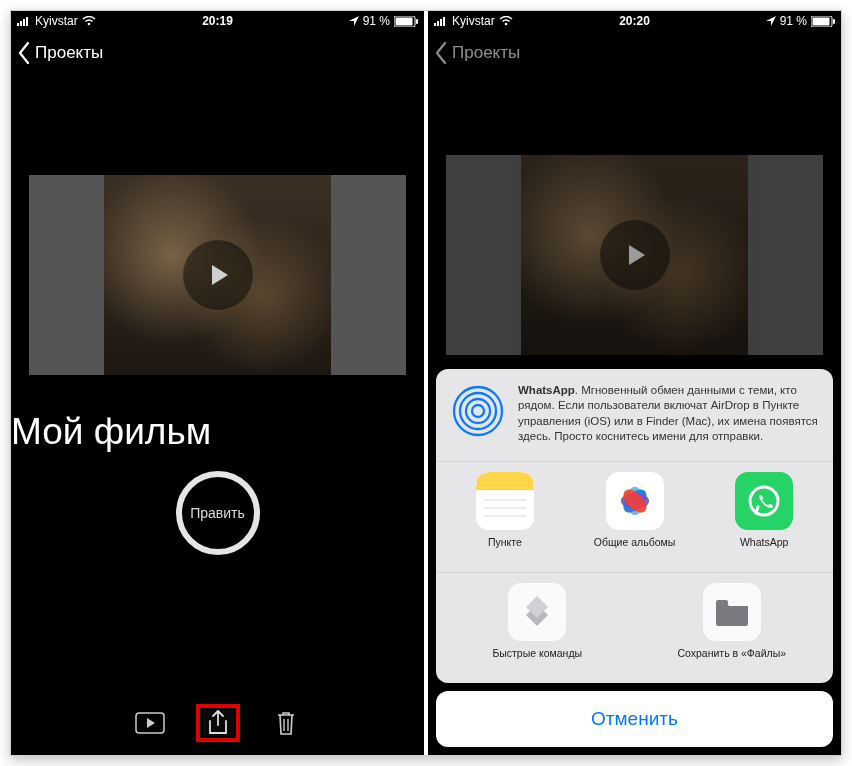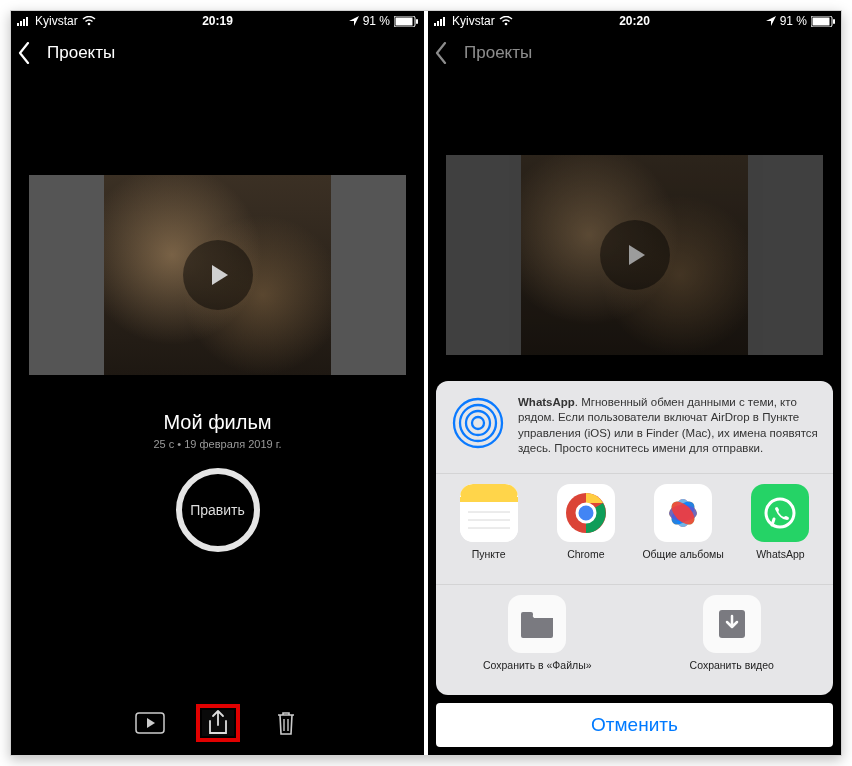--- a/index.html
+++ b/index.html
@@ -5,51 +5,51 @@
   * { box-sizing: border-box; margin: 0; padding: 0; }
   body { background: #ffffff; font-family: -apple-system, "Helvetica Neue", Arial, sans-serif; width: 852px; height: 766px; padding: 10px; overflow: hidden; }
   .wrap { display: flex; gap: 4px; width: 100%; height: 100%; border: 1px solid #d0d0d0; box-shadow: 0 4px 12px rgba(0,0,0,0.25); }
   .phone { flex: 1; background: #000; color: #fff; position: relative; display: flex; flex-direction: column; overflow: hidden; }
   
   .statusbar { height: 20px; display: flex; align-items: center; justify-content: space-between; padding: 0 6px; font-size: 12px; font-weight: 500; }
   .sb-left, .sb-right { display: flex; align-items: center; gap: 4px; }
   .sb-center { position: absolute; left: 0; right: 0; text-align: center; font-size: 12px; font-weight: 600; }
   .signal-icon svg, .wifi-icon svg, .batt-icon svg, .loc-icon svg { display: block; }
   
-  .navbar { height: 44px; display: flex; align-items: center; padding: 0 6px; gap: 16px; }
+  .navbar { height: 44px; display: flex; align-items: center; padding: 0 6px; gap: 4px; }
   .chevron { width: 14px; height: 22px; }
   .navtitle { font-size: 17px; font-weight: 400; }
   .navbar.dim { opacity: 0.55; }
   
   .preview { margin: 100px 18px 0 18px; height: 200px; background: #555; display: flex; align-items: center; justify-content: center; position: relative; }
   .preview-inner { width: 60%; height: 100%; background: linear-gradient(135deg,#4a3b2a,#2d241a); position: relative; overflow: hidden; }
   .carousel { position: absolute; inset: 0; background:
     radial-gradient(circle at 30% 40%, rgba(210,170,120,0.45), transparent 45%),
     radial-gradient(circle at 70% 60%, rgba(180,140,90,0.35), transparent 40%),
     linear-gradient(#3b3024,#1e1812);
   }
   .playbtn { position: absolute; width: 70px; height: 70px; border-radius: 50%; background: rgba(0,0,0,0.45); display: flex; align-items: center; justify-content: center; }
-  .title { margin-top: 36px; text-align: center; font-size: 20px; font-weight: 400; }
+  .title { margin-top: 36px; font-size: 37px; font-weight: 400; }
   .meta { text-align: center; font-size: 11px; color: #9a9a9a; margin-top: 4px; }
   .editcircle { margin: 18px auto 0; width: 84px; height: 84px; border: 6px solid #e5e5e5; border-radius: 50%; display: flex; align-items: center; justify-content: center; font-size: 14px; color: #ddd; }
   .bottombar { margin-top: auto; height: 64px; display: flex; align-items: center; justify-content: center; gap: 36px; }
   .bicon { width: 32px; height: 26px; display: flex; align-items: center; justify-content: center; color: #ccc; }
   .bicon.highlight { outline: 4px solid #e10000; outline-offset: 2px; background: rgba(255,255,255,0.04); }
   .sheet { position: absolute; left: 8px; right: 8px; bottom: 8px; }
   .panel { background: #e6e6e8; border-radius: 12px; overflow: hidden; }
   .airdrop-row { display: flex; gap: 12px; padding: 14px 14px 16px 14px; align-items: flex-start; }
   .airdrop-ic { width: 56px; height: 56px; flex-shrink: 0; display:flex; align-items:center; justify-content:center;}
   .airdrop-text { font-size: 11.5px; line-height: 1.35; color: #333; }
   .airdrop-text b { font-weight: 600; }
   .row { display: flex; padding: 10px 4px 12px 4px; border-top: 1px solid rgba(0,0,0,0.08); }
   .app { flex: 1; display: flex; flex-direction: column; align-items: center; gap: 6px; }
   .appicon { width: 58px; height: 58px; border-radius: 13px; background: #fff; display:flex; align-items:center; justify-content:center; overflow:hidden;}
   .apptxt { font-size: 10.5px; color: #222; text-align: center; line-height: 1.15; min-height: 24px; }
   .actionicon { width: 58px; height: 58px; border-radius: 13px; background: #fafafa; display:flex; align-items:center; justify-content:center; }
-  .cancel { margin-top: 8px; background: #fff; border-radius: 4px; height: 44px; display:flex; align-items:center; justify-content:center; color: #007aff; font-size: 19px; font-weight: 500; }
+  .cancel { margin-top: 8px; background: #fff; border-radius: 12px; height: 56px; display:flex; align-items:center; justify-content:center; color: #007aff; font-size: 19px; font-weight: 500; }
   
   .phone.right .preview { margin-top: 80px; height: 200px; }
 </style>
 </head>
 <body>
 
 <div class="wrap">
 
   <div class="phone">
     <div class="statusbar">
@@ -105,21 +105,20 @@
           <div class="carousel"></div>
         </div>
       <div class="playbtn">
         <svg width="30" height="30" viewBox="0 0 30 30">
             <path d="M9 5 L25 15 L9 25 Z" fill="#d0d0d0"></path>
           </svg>
       </div>
     </div>
 
     <div class="title">Мой фильм</div>
-    <div class="meta">25 с • 19 февраля 2019 г.</div>
     <div class="editcircle">
       <span>Править</span>
     </div>
 
     <div class="bottombar">
       <div class="bicon">
         <svg width="30" height="22" viewBox="0 0 30 22">
             <rect x="1" y="1" width="28" height="20" rx="3" fill="none" stroke="#ccc" stroke-width="1.5"></rect>
             <path d="M12 6 L20 11 L12 16 Z" fill="#ccc"></path>
           </svg>
@@ -225,32 +224,20 @@
                   <rect x="0" y="0" width="58" height="18" rx="13" fill="#ffd54a"></rect>
                   <rect x="0" y="13" width="58" height="5" fill="#ffd54a"></rect>
                   <g stroke="#d8d8d8">
                     <line x1="8" y1="28" x2="50" y2="28"></line>
                     <line x1="8" y1="36" x2="50" y2="36"></line>
                     <line x1="8" y1="44" x2="50" y2="44"></line>
                   </g>
                 </svg>
             </div>
             <div class="apptxt">Пункте</div>
-          </div>
-          <div class="app">
-            <div class="appicon">
-              <svg width="44" height="44" viewBox="0 0 44 44">
-                  <circle cx="22" cy="22" r="20" fill="#db4437"></circle>
-                  <path d="M22 2 a20 20 0 0 1 17 10 H22 Z" fill="#ffcd40"></path>
-                  <path d="M39 12 a20 20 0 0 1 -17 30 L22 22 Z" fill="#0f9d58"></path>
-                  <circle cx="22" cy="22" r="9" fill="#4285f4"></circle>
-                  <circle cx="22" cy="22" r="9" fill="none" stroke="#fff" stroke-width="3"></circle>
-                </svg>
-            </div>
-            <div class="apptxt">Chrome</div>
           </div>
           <div class="app">
             <div class="appicon">
               <svg width="46" height="46" viewBox="0 0 46 46">
                   <g transform="translate(23,23)">
                 <ellipse rx="8" ry="14" fill="#ff2d55" opacity=".85" transform="rotate(0)"></ellipse>
                 <ellipse rx="8" ry="14" fill="#ff9500" opacity=".85" transform="rotate(45)"></ellipse>
                 <ellipse rx="8" ry="14" fill="#ffcc00" opacity=".85" transform="rotate(90)"></ellipse>
                 <ellipse rx="8" ry="14" fill="#4cd964" opacity=".85" transform="rotate(135)"></ellipse>
                 <ellipse rx="8" ry="14" fill="#5ac8fa" opacity=".85" transform="rotate(180)"></ellipse>
@@ -270,36 +257,36 @@
                   <path d="M14 15 q0 -2 2 -2 q1 0 2 3 q-1 2 0 3 q2 3 5 4 q1 -1 2 -1 q3 1 3 2 q0 2 -2 2 q-7 0 -12 -11" fill="#fff"></path>
                 </svg>
             </div>
             <div class="apptxt">WhatsApp</div>
           </div>
         </div>
 
         <div class="row">
           <div class="app">
             <div class="actionicon">
+              <svg width="34" height="34" viewBox="0 0 34 34">
+                  <path d="M6 20 L17 9 L28 20 L17 31 Z" fill="#b8b8bd"></path>
+                  <path d="M6 12 L17 1 L28 12 L17 23 Z" fill="#d0d0d5"></path>
+                </svg>
+            </div>
+            <div class="apptxt">Быстрые команды</div>
+          </div>
+          <div class="app">
+            <div class="actionicon">
               <svg width="36" height="28" viewBox="0 0 36 28">
                   <path d="M2 4 h10 l3 4 h19 v18 a2 2 0 0 1 -2 2 H4 a2 2 0 0 1 -2 -2 Z" fill="#7a7a80"></path>
                   <rect x="2" y="2" width="12" height="5" rx="2" fill="#7a7a80"></rect>
                 </svg>
             </div>
             <div class="apptxt">Сохранить в «Файлы»</div>
           </div>
-          <div class="app">
-            <div class="actionicon">
-              <svg width="30" height="32" viewBox="0 0 30 32">
-                  <rect x="2" y="2" width="26" height="28" rx="3" fill="#7a7a80"></rect>
-                  <path d="M15 8 v10 M10 14 l5 5 l5 -5" fill="none" stroke="#fafafa" stroke-width="2.5" stroke-linecap="round" stroke-linejoin="round"></path>
-                </svg>
-            </div>
-            <div class="apptxt">Сохранить видео</div>
-          </div>
         </div>
       </div>
       <div class="cancel">
         <span>Отменить</span>
       </div>
     </div>
   </div>
 </div>
 
 </body></html>

